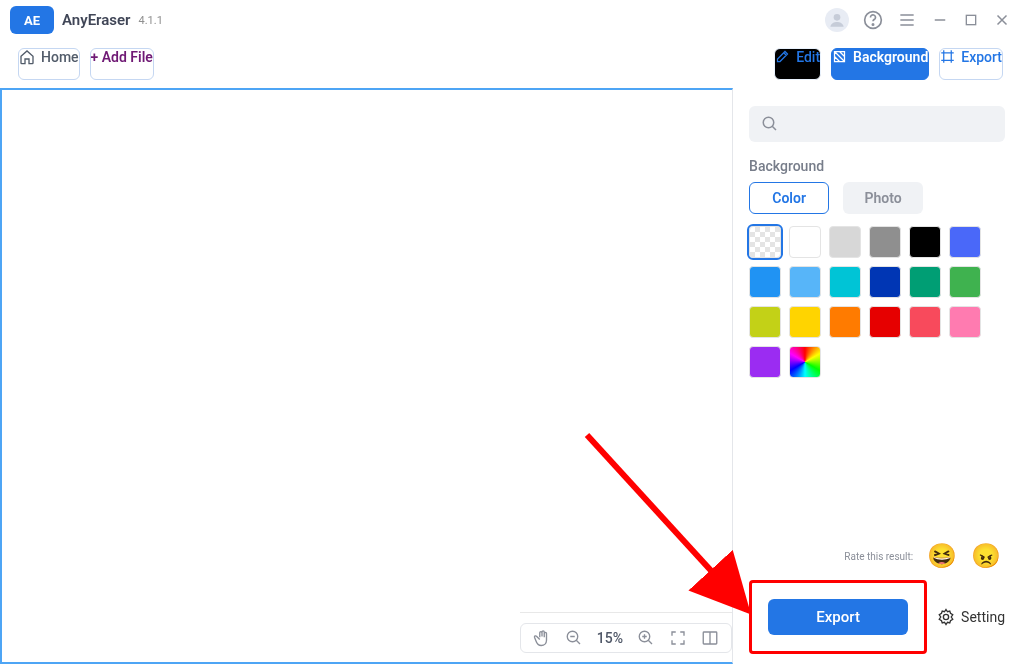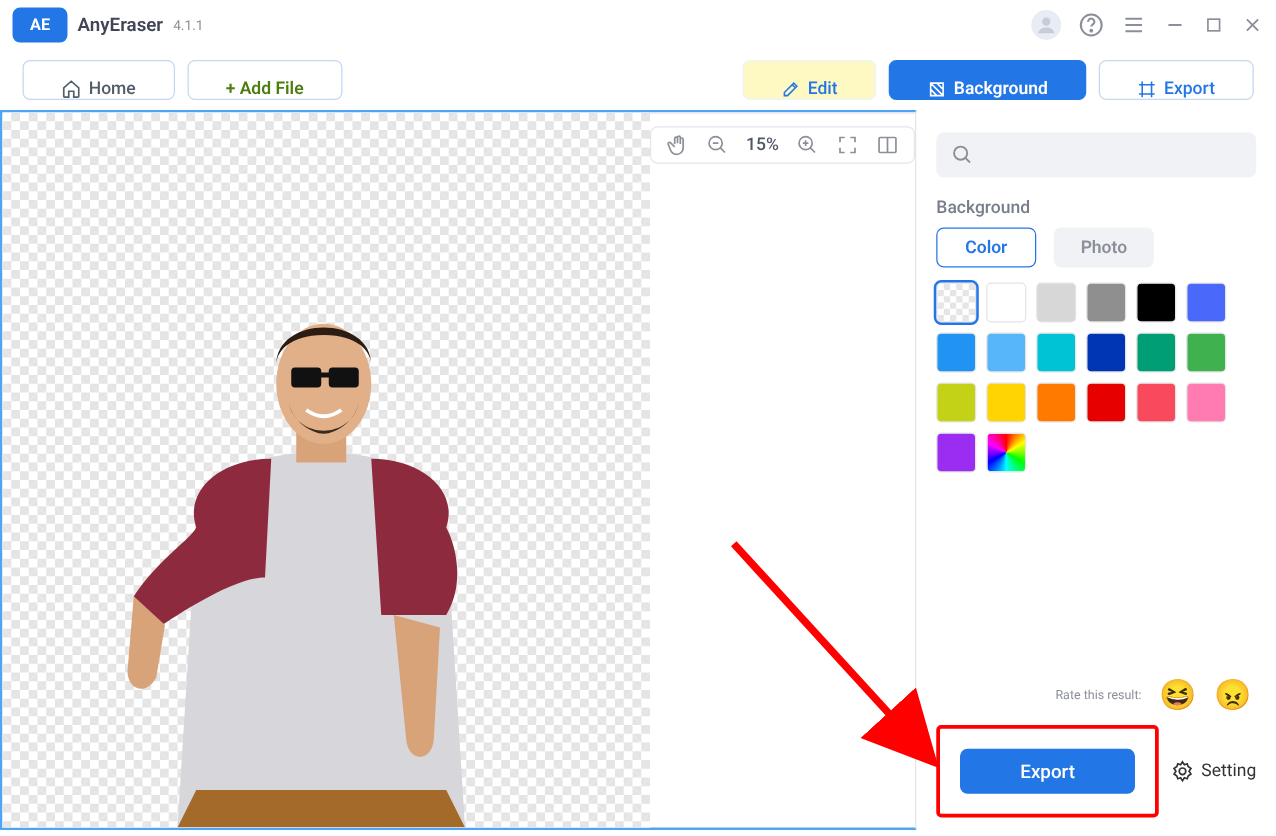--- a/index.html
+++ b/index.html
@@ -10,31 +10,31 @@
     .logo { width: 44px; height: 28px; background: #2376e5; border-radius: 6px; display: flex; align-items: center; justify-content: center; color: #fff; font-weight: 700; font-size: 13px; margin-right: 8px; }
     .app-name { color: #404657; font-weight: 600; font-size: 15px; }
     .version { color: #909090; font-size: 11px; margin-left: 8px; }
     .title-spacer { flex: 1; }
     .title-icons { display: flex; gap: 14px; align-items: center; }
     .avatar-circle { width: 24px; height: 24px; border-radius: 50%; background: #e8ecf4; display: flex; align-items: center; justify-content: center; }
     .title-icon { cursor: pointer; display: flex; }
 
     
     .toolbar { height: 48px; display: flex; align-items: center; padding: 0 18px; gap: 10px; }
-    .btn { height: 32px; padding: 0 30px; border-radius: 6px; display: inline-flex; align-items: flex-end; gap: 6px; font-size: 14px; cursor: pointer; border: 1px solid #c5d7f2; background: #fff; color: #505868; font-weight: 500; }
+    .btn { height: 32px; padding: 0 0; border-radius: 6px; display: inline-flex; align-items: flex-start; gap: 6px; font-size: 14px; cursor: pointer; border: 1px solid #c5d7f2; background: #fff; color: #505868; font-weight: 500; }
     .btn-home { color: #525c6a; }
-    .btn-addfile { color: #4d7c0f; font-weight: 600; }
+    .btn-addfile { color: #701a75; font-weight: 600; }
     .toolbar-spacer { flex: 1; }
-    .btn-edit { color: #2376e5; background: #fef9c3; border: 1px solid #eaf3fe; }
+    .btn-edit { color: #2376e5; background: #000000; border: 1px solid #eaf3fe; }
     .btn-bg { background: #2376e5; color: #fff; border: 1px solid #2376e5; font-weight: 600; }
     .btn-resize { color: #2376e5; background: #fff; border: 1px solid #c5d7f2; }
 
     
     .main { display: flex; height: 576px; }
-    .canvas-area { width: 752px; display: flex; flex-direction: row; border: 2px solid #4ea5f5; border-right: 1px solid #e4e6ea; }
+    .canvas-area { width: 752px; display: flex; flex-direction: row; border: 2px solid #4ea5f5; border-right: 1px solid #e4e6ea; align-items: flex-end; }
     .canvas {
       flex: 1;
       background-color: #fff;
       background-image:
         linear-gradient(45deg, #e4e4e4 25%, transparent 25%),
         linear-gradient(-45deg, #e4e4e4 25%, transparent 25%),
         linear-gradient(45deg, transparent 75%, #e4e4e4 75%),
         linear-gradient(-45deg, transparent 75%, #e4e4e4 75%);
       background-size: 14px 14px;
       background-position: 0 0, 0 7px, 7px -7px, -7px 0;

